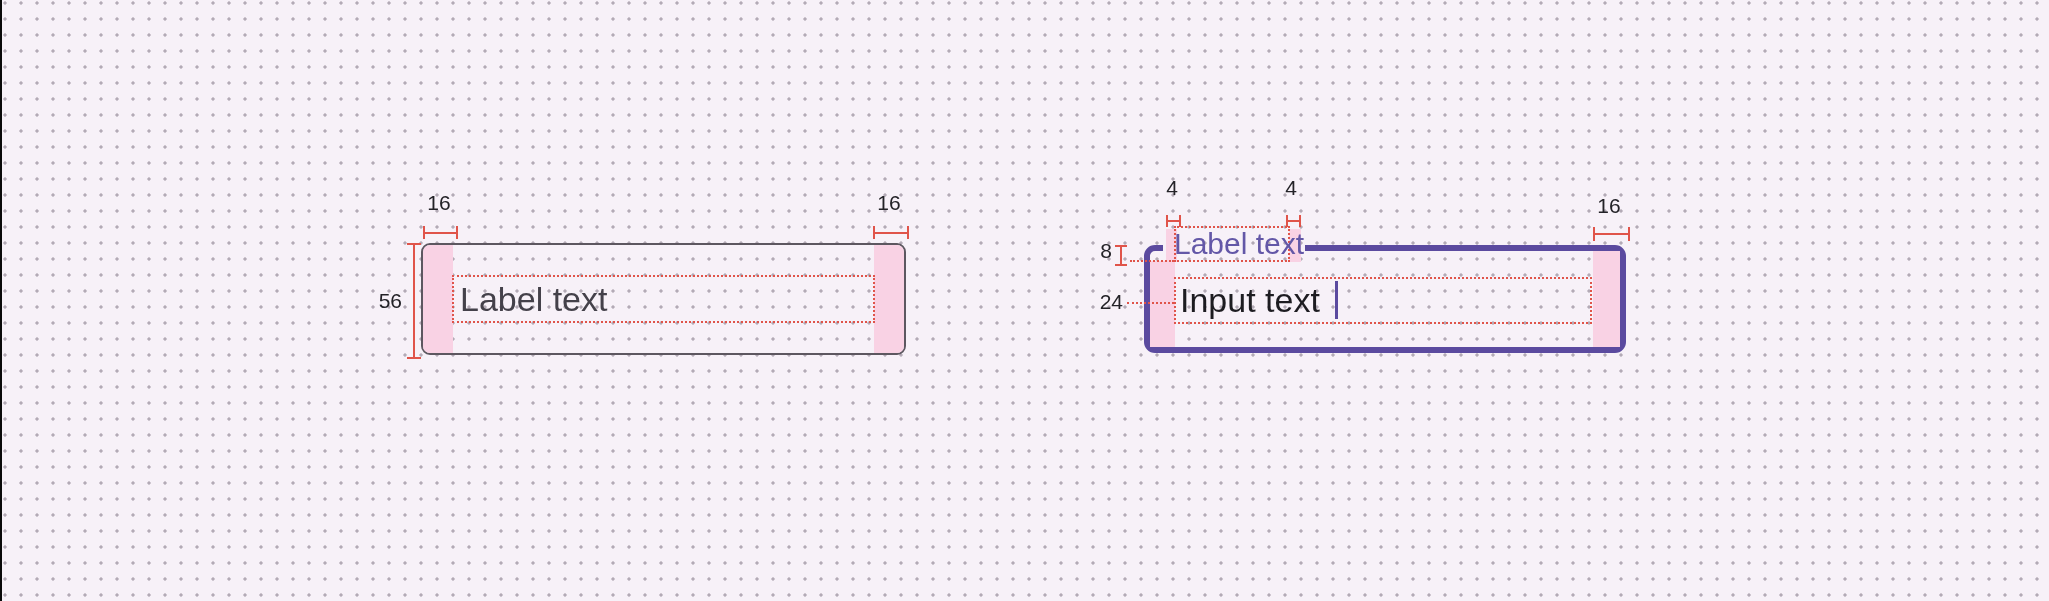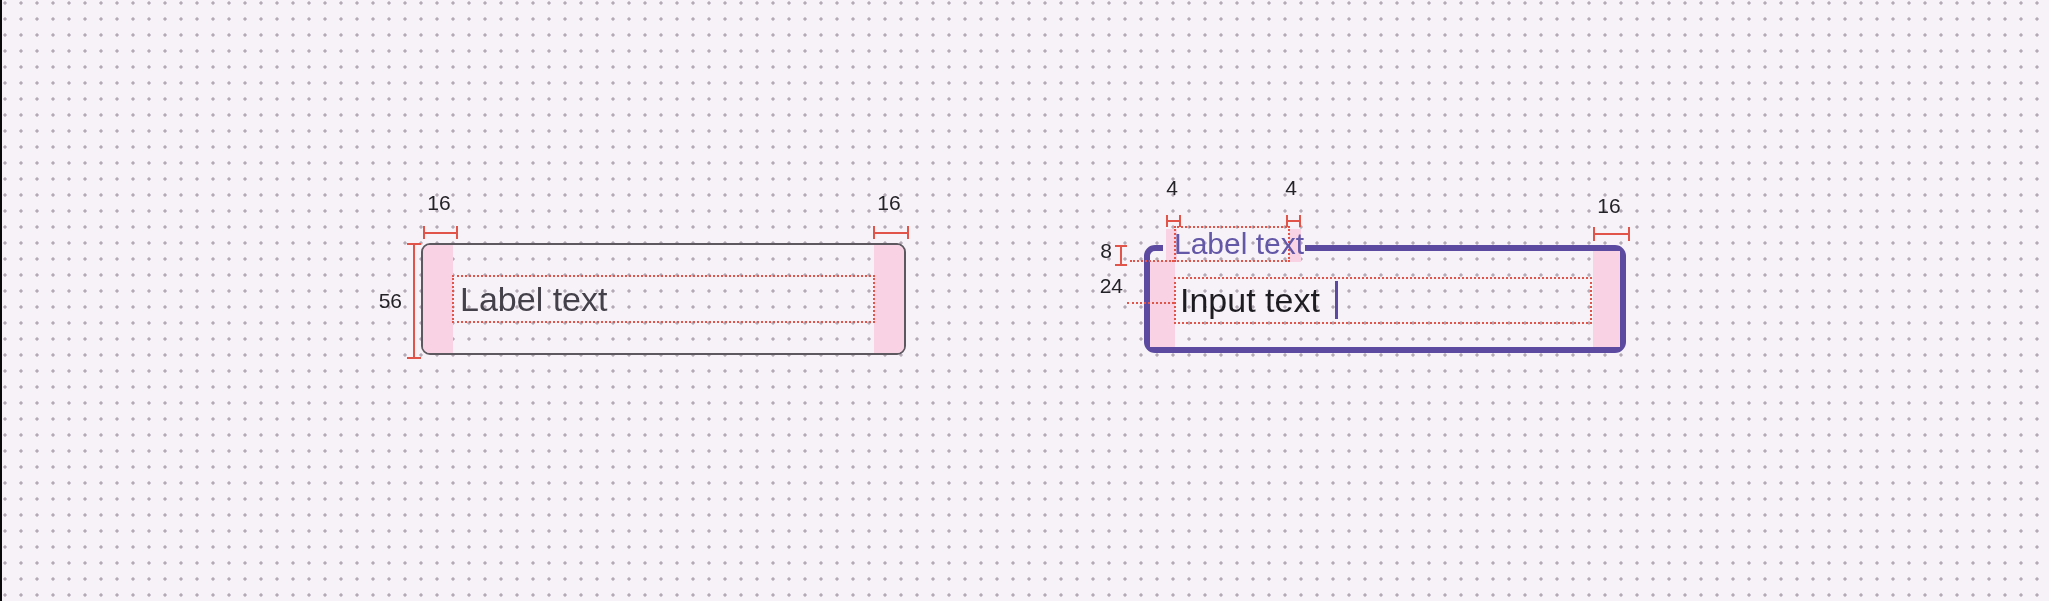--- a/index.html
+++ b/index.html
@@ -144,16 +144,16 @@
     <div class="num" style="left:1271px;top:170px;width:40px;">4</div>
     <div class="hbracket" style="left:1286px;top:215px;width:11px;height:12px;"></div>
 
     <div class="num" style="left:1589px;top:188px;width:40px;">16</div>
     <div class="hbracket" style="left:1593px;top:227px;width:33px;height:14px;"></div>
 
     <div class="num right" style="left:1062px;top:233px;width:50px;">8</div>
     <div class="vbracket" style="left:1115px;top:245px;width:12px;height:17px;"></div>
     <div class="dotline" style="left:1130px;top:260px;width:44px;"></div>
 
-    <div class="num right" style="left:1063px;top:268px;width:60px;">24</div>
+    <div class="num right" style="left:1063px;top:284px;width:60px;">24</div>
     <div class="dotline" style="left:1127px;top:302px;width:47px;"></div>
   </div>
 </div>
 
 </body></html>

